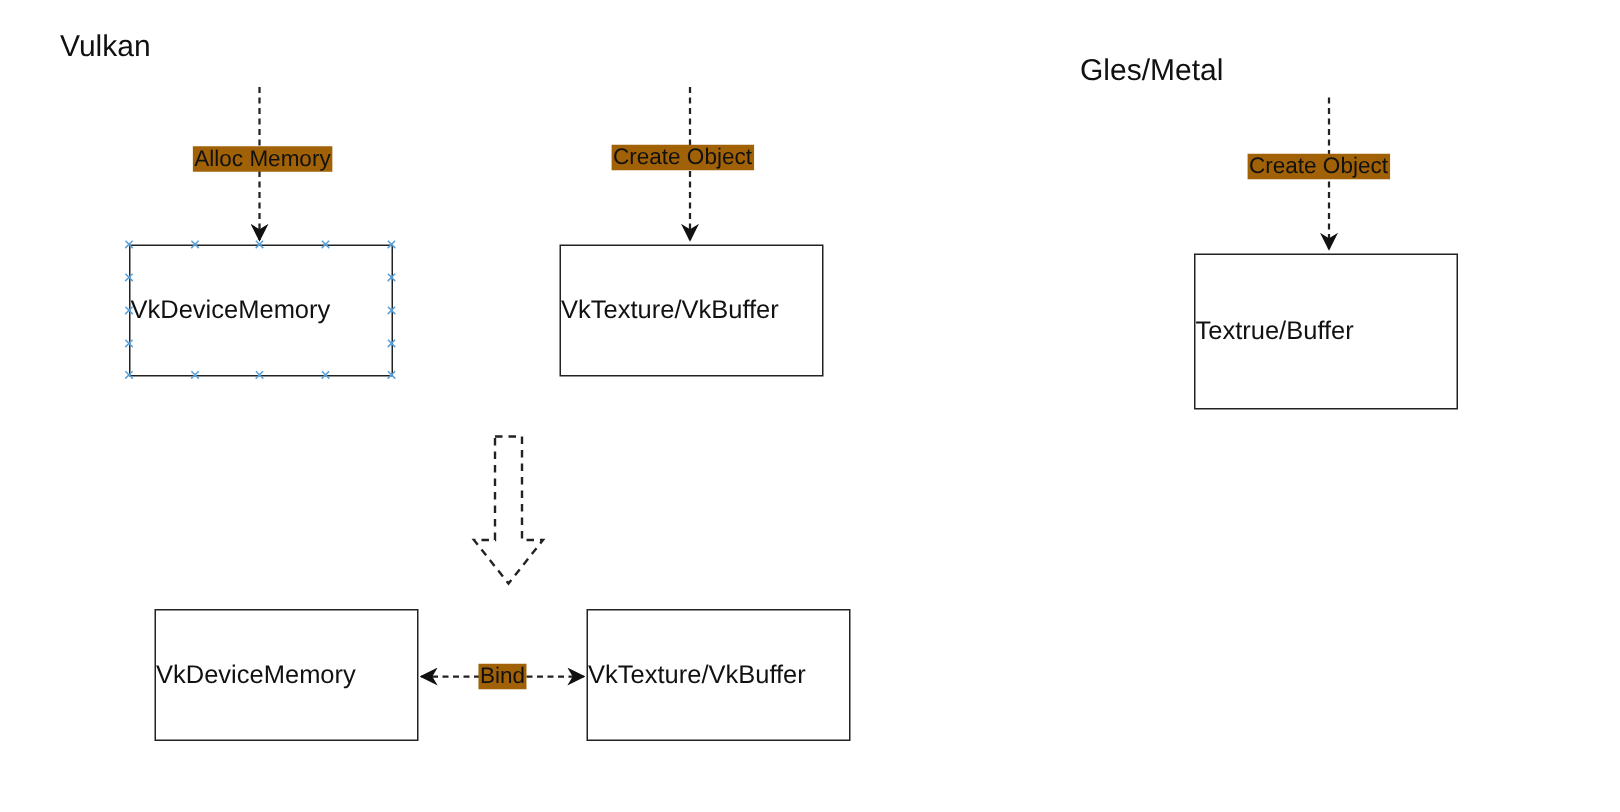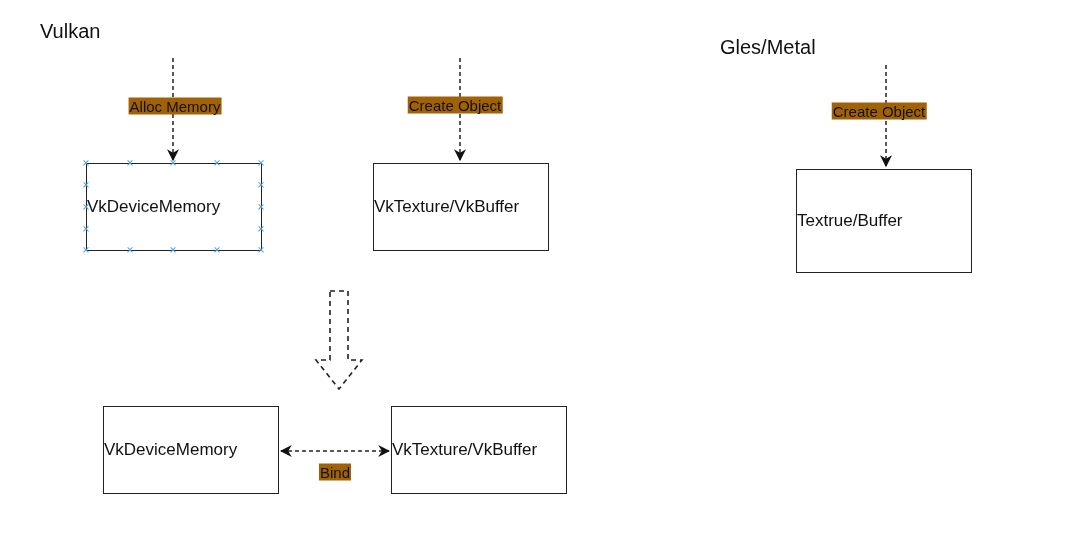--- a/index.html
+++ b/index.html
@@ -35,21 +35,21 @@
   <line x1="886" y1="65" x2="886" y2="166" stroke="#222" stroke-width="1.5" stroke-dasharray="4,3" marker-end="url(#arrowhead)"></line>
 
   <path d="M330,291 L348,291 L348,360 L362,360 L339,389 L316,360 L330,360 Z" fill="none" stroke="#222" stroke-width="1.6" stroke-dasharray="5,4"></path>
 
   <line x1="281" y1="451" x2="389" y2="451" stroke="#222" stroke-width="1.5" stroke-dasharray="4,3" marker-start="url(#arrowhead)" marker-end="url(#arrowhead)"></line>
 </svg>
 
 <div class="edge-label" style="left:175px; top:106px;">Alloc Memory</div>
 <div class="edge-label" style="left:455px; top:105px;">Create Object</div>
 <div class="edge-label" style="left:879px; top:111px;">Create Object</div>
-<div class="edge-label" style="left:335px; top:472px;">Bind</div>
+<div class="edge-label" style="left:335px; top:451px;">Bind</div>
 
 <div class="box" style="left:86px; top:163px; width:176px; height:88px;">
   <span>VkDeviceMemory</span>
 </div>
 <div class="box" style="left:373px; top:163px; width:176px; height:88px;">
   <span>VkTexture/VkBuffer</span>
 </div>
 <div class="box" style="left:796px; top:169px; width:176px; height:104px;">
   <span>Textrue/Buffer</span>
 </div>

